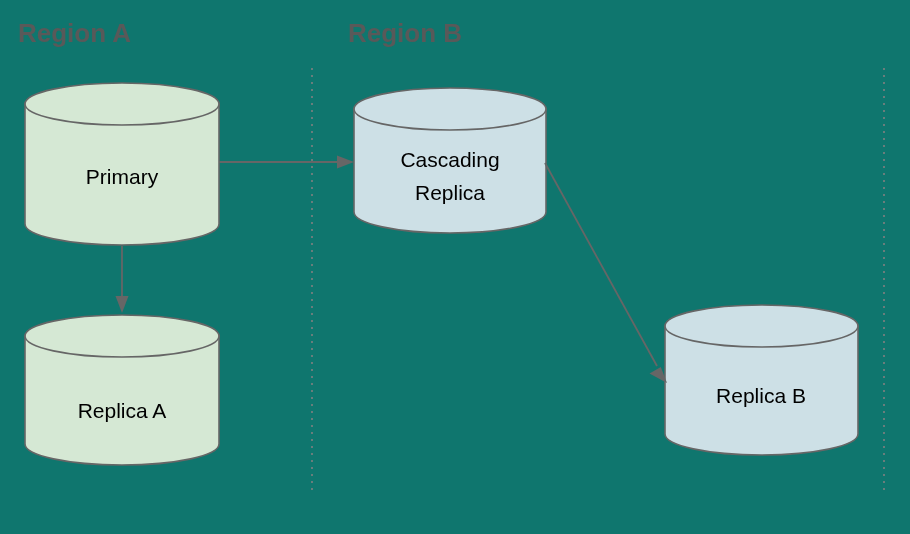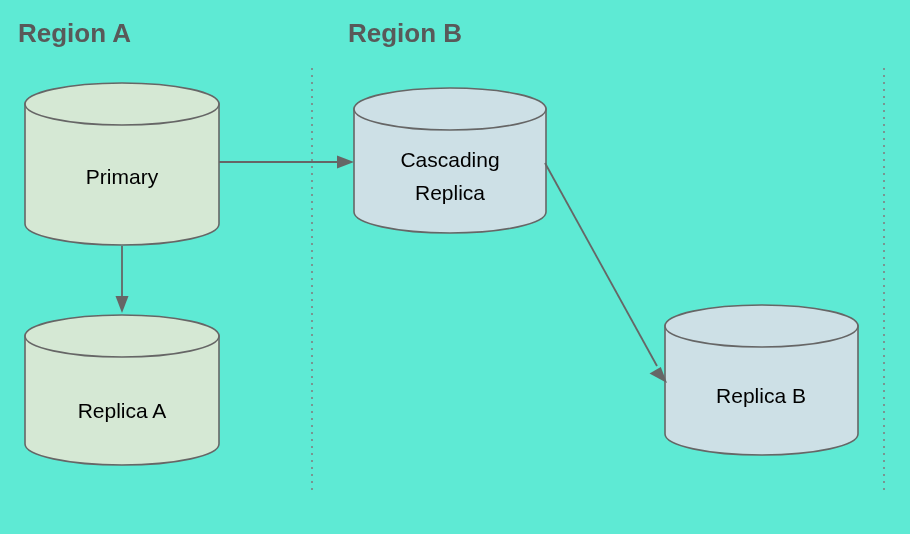--- a/index.html
+++ b/index.html
@@ -7,21 +7,21 @@
     padding: 0;
     background: #ffffff;
   }
   body {
     font-family: "Liberation Sans", sans-serif;
   }
   #canvas {
     position: relative;
     width: 910px;
     height: 534px;
-    background: #5eead4;
+    background: #0f766e;
     overflow: hidden;
   }
   #diagram-svg {
     position: absolute;
     left: 0;
     top: 0;
     width: 910px;
     height: 534px;
   }
   .region-label {

